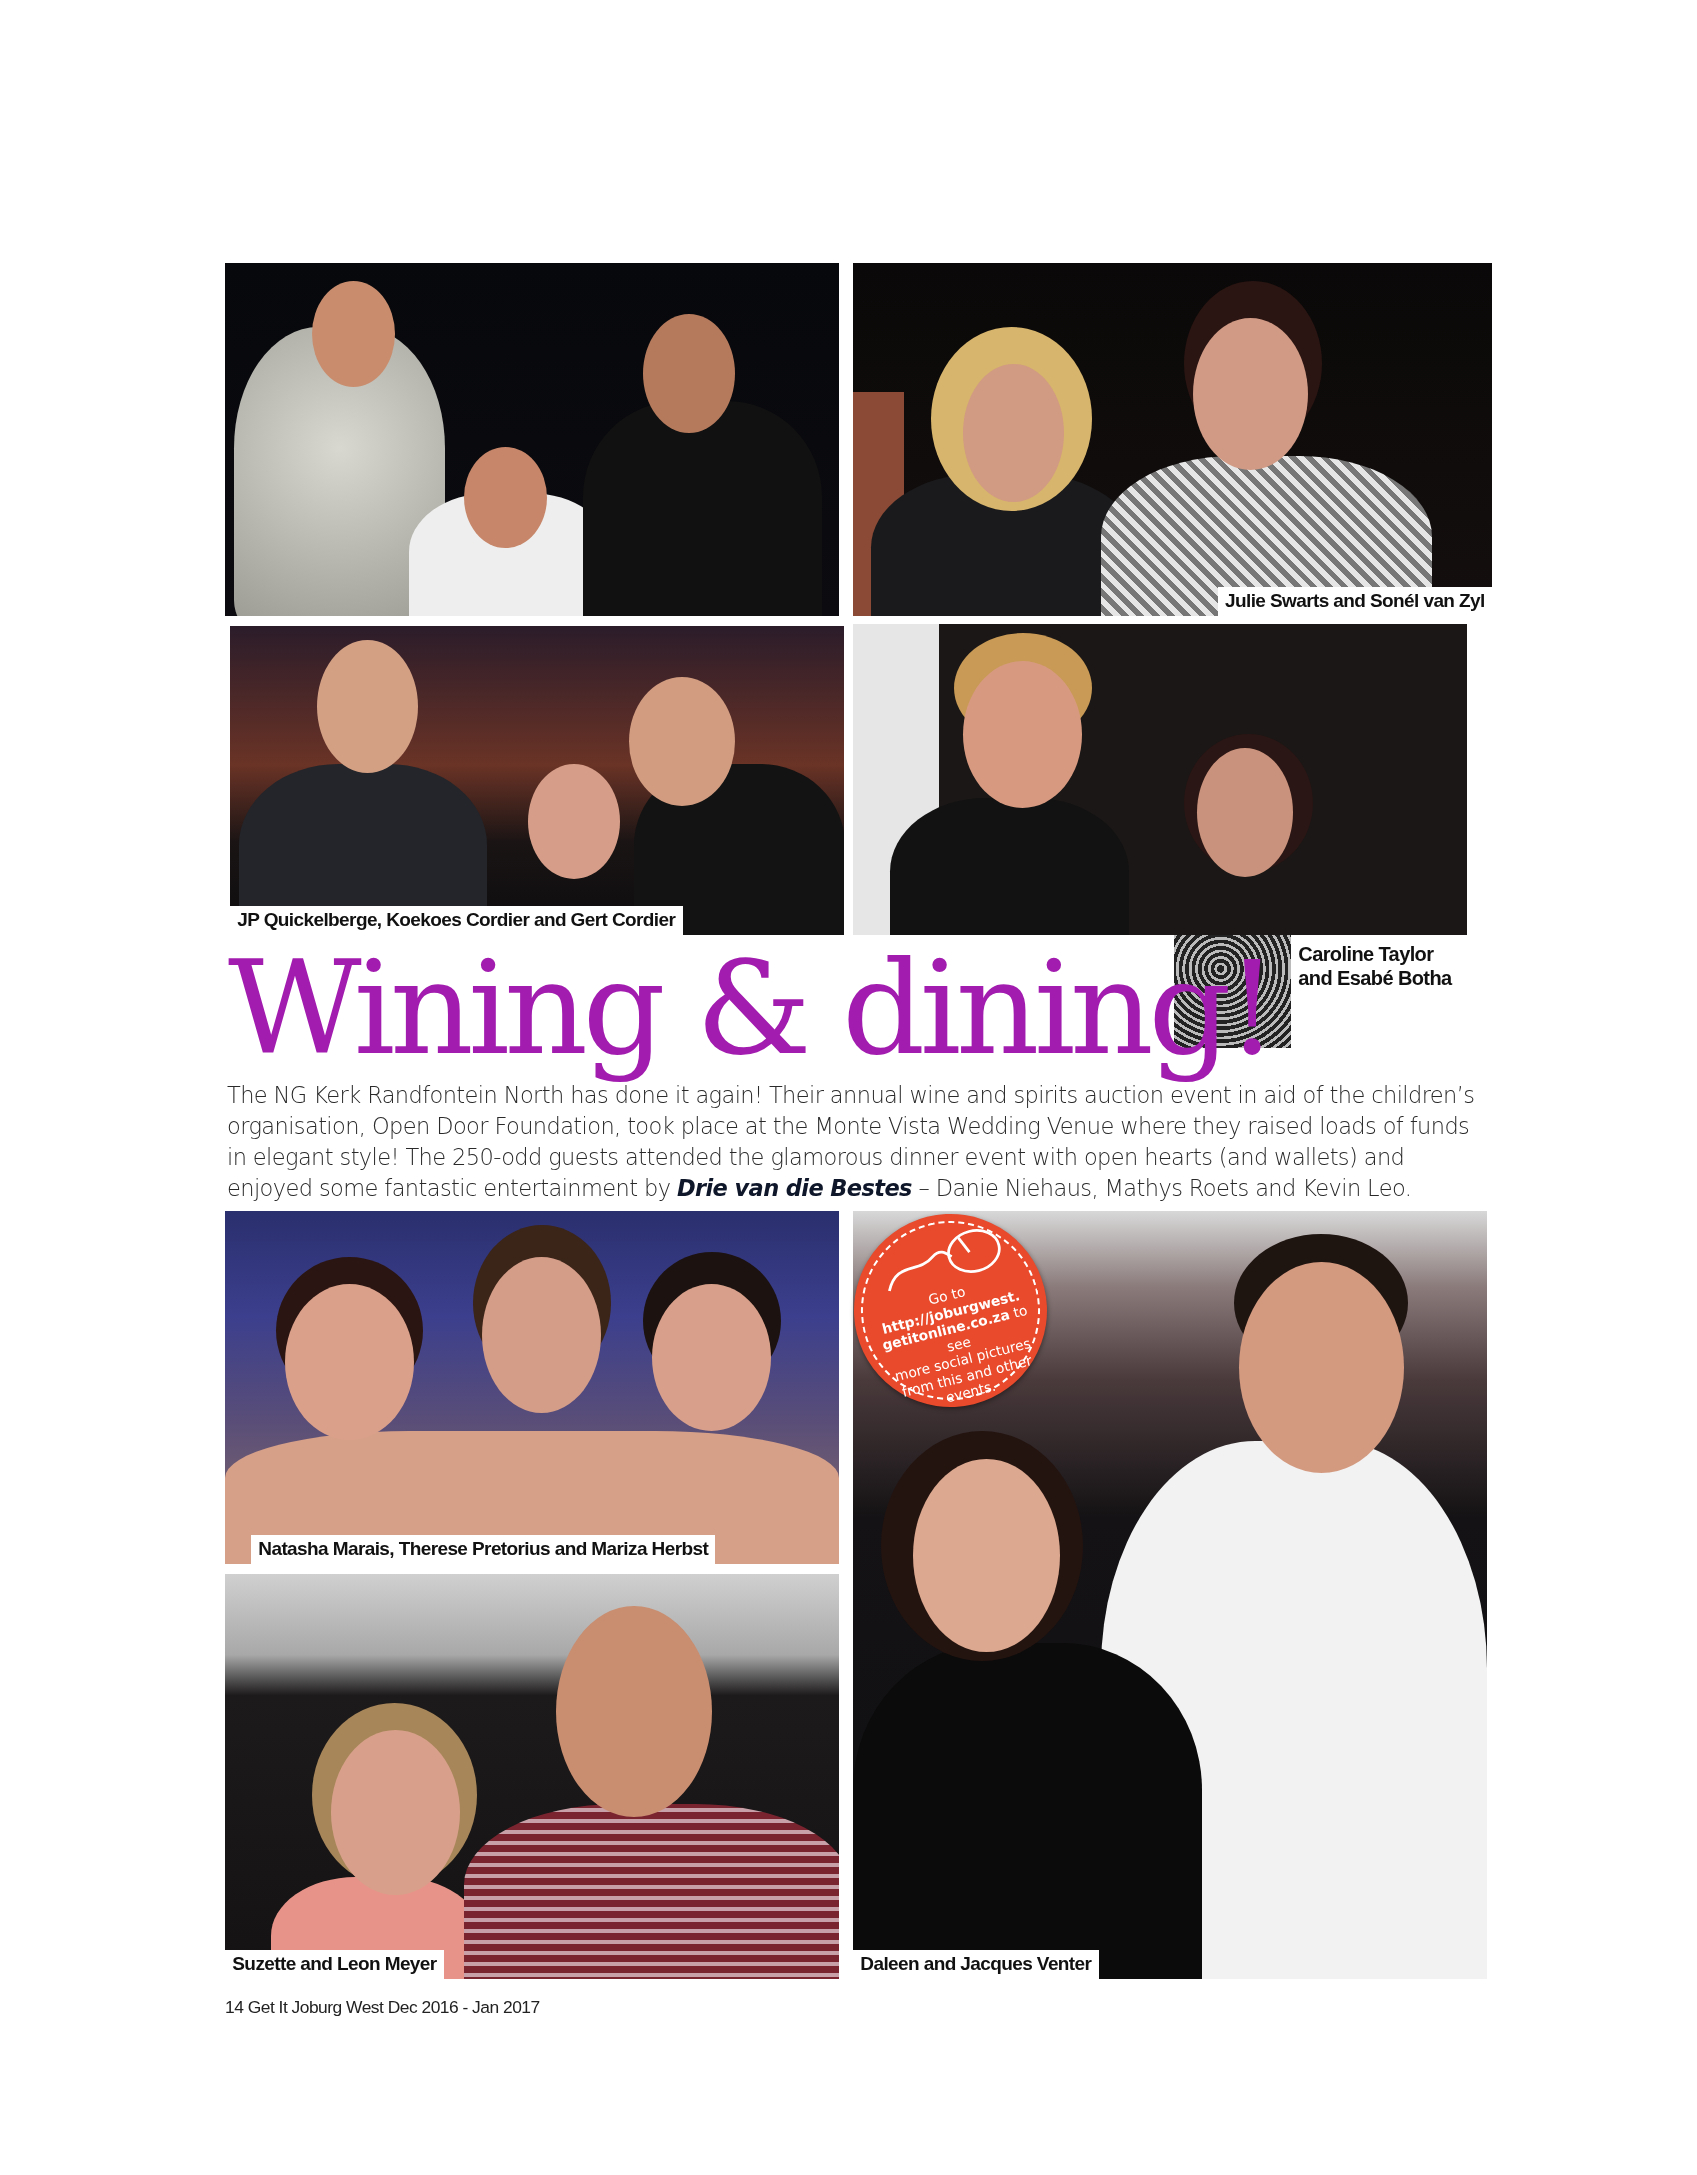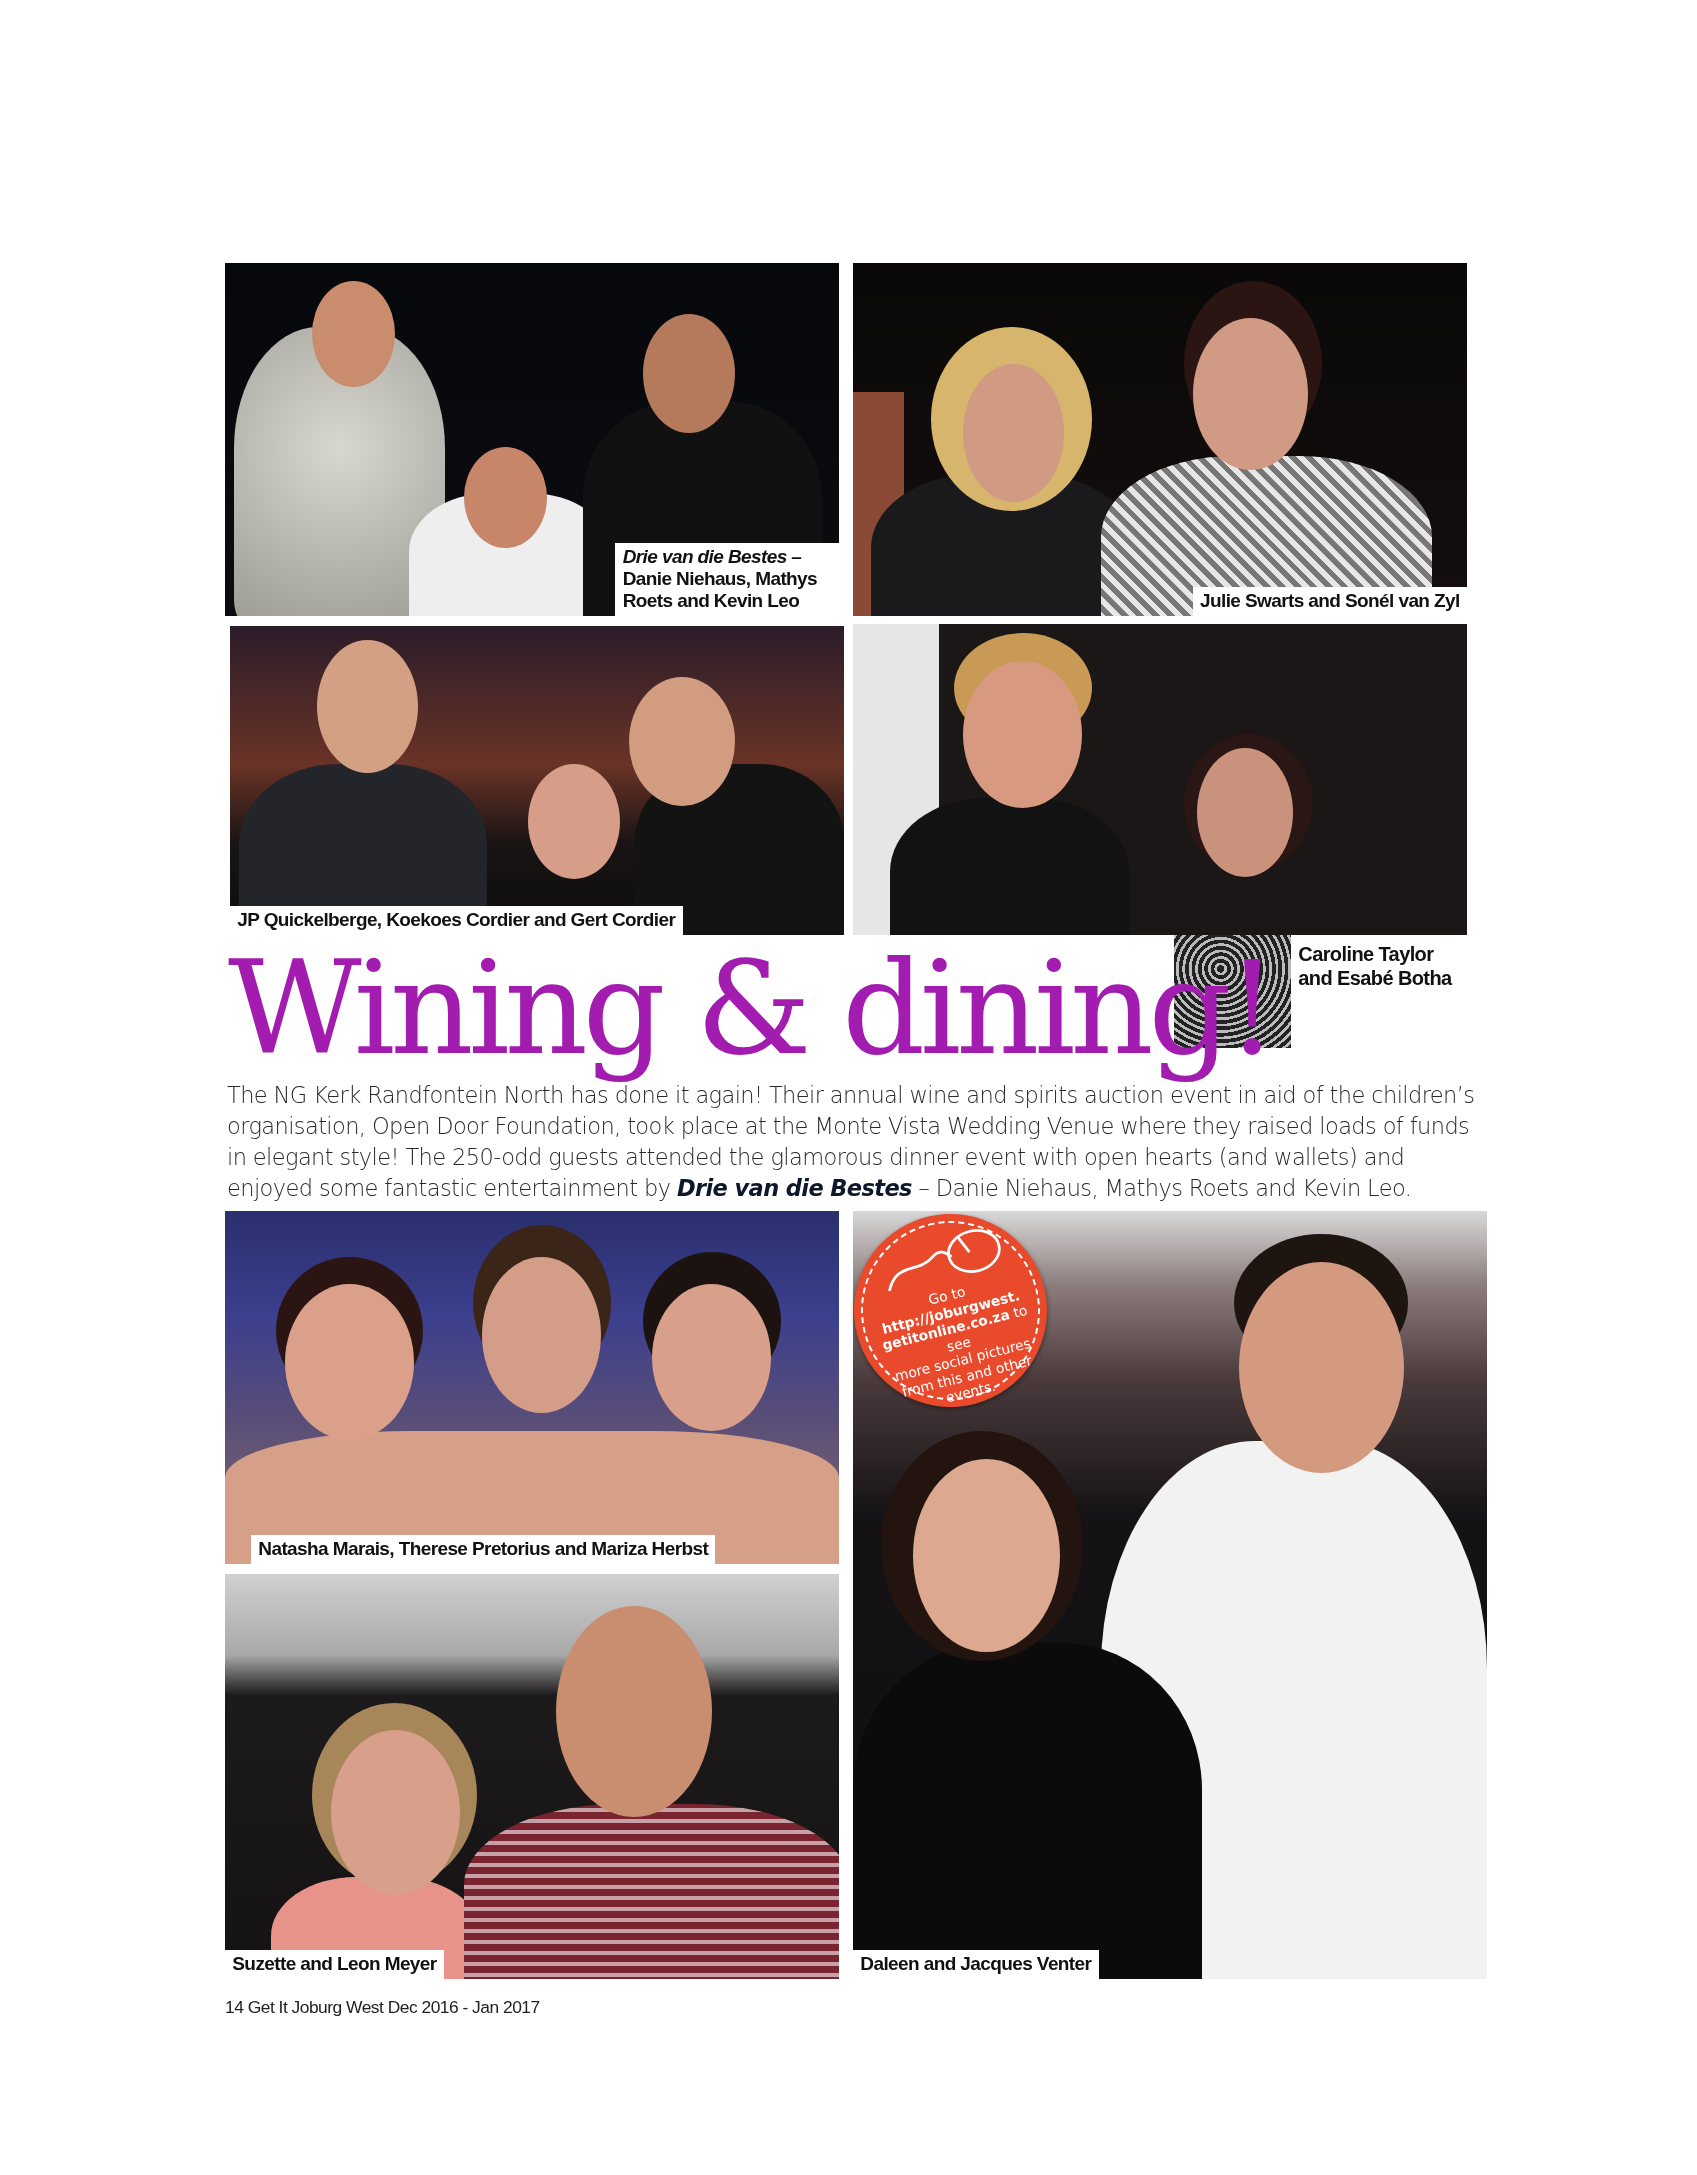--- a/index.html
+++ b/index.html
@@ -22,28 +22,23 @@
 </head>
 <body>
 
 <div class="photo" style="left:225px;top:263px;width:614px;height:353px;background:linear-gradient(180deg,#07080c 0%,#0b0b10 100%);">
   <div class="fig" style="left:9.2px;top:64px;width:211px;height:303px;border-radius:40% 40% 10% 10%;background:radial-gradient(circle at 50% 40%,#d8d8d0,#9a9a92);"></div>
   <div class="fig" style="left:87px;top:18.4px;width:83px;height:106px;background:#c98d6e;"></div>
   <div class="fig" style="left:184px;top:230px;width:202px;height:147px;border-radius:40% 40% 0 0;background:#eeeeee;"></div>
   <div class="fig" style="left:239px;top:184px;width:83px;height:101px;background:#c78669;"></div>
   <div class="fig" style="left:358px;top:138px;width:239px;height:239px;border-radius:40% 40% 0 0;background:#111;"></div>
   <div class="fig" style="left:418px;top:51px;width:92px;height:119px;background:#b57a5c;"></div>
-  <div class="caption" style="right:0;bottom:0;width:209px;white-space:normal;">
-    <em>Drie van die Bestes –</em><br>
-    <span>Danie Niehaus, Mathys</span><br>
-    <span>Roets and Kevin Leo</span>
-  </div>
 </div>
 
-<div class="photo" style="left:853px;top:263px;width:614px;height:353px;background:linear-gradient(180deg,#0a0808 0%,#140f0e 100%);">
+<div class="photo" style="left:853px;top:263px;width:614px;height:353px;background:linear-gradient(180deg,#0a0808 0%,#140f0e 100%);padding-left:25px;">
   <div class="fig" style="left:0;top:129px;width:51px;height:230px;border-radius:0;background:#8a4a35;"></div>
   <div class="fig" style="left:18.4px;top:211px;width:266px;height:184px;border-radius:40% 40% 0 0;background:#1a1a1c;"></div>
   <div class="fig" style="left:78px;top:64px;width:161px;height:184px;background:#d7b56c;"></div>
   <div class="fig" style="left:110px;top:101px;width:101px;height:138px;background:#d19a82;"></div>
   <div class="fig" style="left:248px;top:193px;width:331px;height:202px;border-radius:40% 40% 0 0;background:repeating-linear-gradient(45deg,#777 0 5.5px,#e6e6e6 5.5px 11px);"></div>
   <div class="fig" style="left:331px;top:18.4px;width:138px;height:165px;background:#2a1512;"></div>
   <div class="fig" style="left:340px;top:55px;width:115px;height:152px;background:#d09a85;"></div>
   <div class="caption" style="right:0;bottom:0;">Julie Swarts and Sonél van Zyl</div>
 </div>
 

